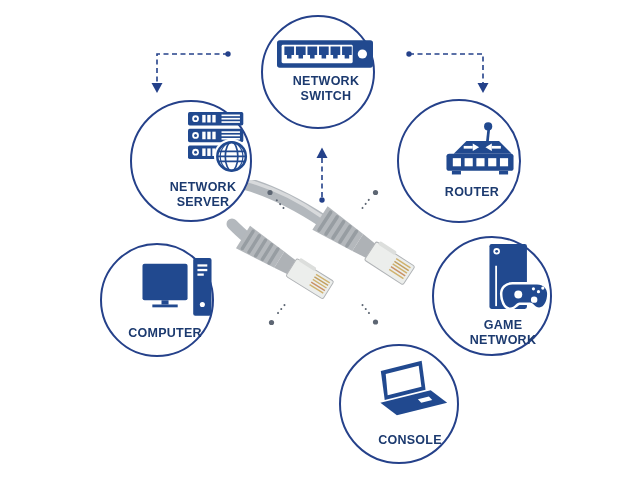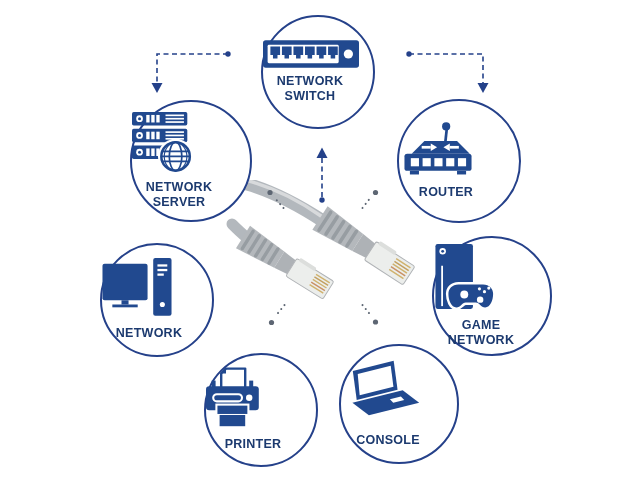--- a/index.html
+++ b/index.html
@@ -1,20 +1,20 @@
 <!DOCTYPE html>
 <html><head>
 <meta charset="utf-8">
 <style>
   html,body{margin:0;padding:0;background:#fff;}
   .canvas{position:relative;width:640px;height:480px;background:#ffffff;overflow:hidden;
           font-family:"Liberation Sans",sans-serif;}
   .layer{position:absolute;left:0;top:0;pointer-events:none;}
   .node{position:absolute;box-sizing:border-box;border:2px solid #25418a;border-radius:50%;
-        background:#ffffff;display:flex;flex-direction:column;align-items:flex-start;
+        background:#ffffff;display:flex;flex-direction:column;align-items:flex-end;
         justify-content:center;gap:6px;text-align:center;z-index:2;}
   .node .icon{display:block;line-height:0;}
   .node .label{font-weight:bold;color:#1c3a6f;font-size:12.5px;line-height:1.22;
                letter-spacing:.02em;width:94px;}
 </style>
 </head>
 <body>
 
 <div class="canvas">
 
@@ -207,21 +207,21 @@
           <rect x="72" y="0" width="26" height="82" rx="3"></rect>
         </g>
         <g fill="#fff">
           <rect x="78" y="9" width="14" height="3.2"></rect>
           <rect x="78" y="15.5" width="14" height="3.2"></rect>
           <rect x="78" y="22" width="9" height="3.2"></rect>
           <circle cx="85" cy="66" r="3.6"></circle>
         </g>
       </svg>
     </span>
-    <div class="label">NETWORK</div>
+    <div class="label">COMPUTER</div>
   </div>
 
   <div class="node" style="left:432px;top:236px;width:120px;height:120px;">
     <span class="icon">
       <svg width="62" height="68" viewBox="0 0 86 94">
         <rect x="2" y="0" width="52" height="90" rx="3" fill="#21498f"></rect>
         <circle cx="12" cy="10" r="4.5" fill="#fff"></circle>
         <circle cx="12" cy="10" r="2" fill="#21498f"></circle>
         <rect x="10" y="30" width="2.5" height="56" fill="#fff"></rect>
         <path d="M 34,56 h 34 c 9,0 14,6 14,13 c 0,9 -4,19 -11,19 c -6,0 -8,-7 -13,-7 h -14 c -5,0 -7,7 -13,7 c -7,0 -11,-10 -11,-19 c 0,-7 5,-13 14,-13 z" fill="none" stroke="#fff" stroke-width="7" stroke-linejoin="round"></path>
@@ -231,36 +231,20 @@
           <circle cx="64" cy="77" r="4.5"></circle>
           <circle cx="63" cy="62" r="2.2"></circle>
           <circle cx="70" cy="66" r="2.2"></circle>
           <circle cx="76" cy="61" r="2.2"></circle>
         </g>
       </svg>
     </span>
     <div class="label">GAME NETWORK</div>
   </div>
 
-  <div class="node" style="left:204px;top:353px;width:114px;height:114px;">
-    <span class="icon">
-      <svg width="56" height="64" viewBox="0 0 70 80">
-        <path d="M25,2 H49 V28 H19 V8 Z" fill="#fff" stroke="#21498f" stroke-width="3" stroke-linejoin="round"></path>
-        <polygon points="19,8 25,2 25,8" fill="#21498f"></polygon>
-        <rect x="7" y="17" width="5" height="9" fill="#21498f"></rect>
-        <rect x="54" y="17" width="5" height="9" fill="#21498f"></rect>
-        <rect x="0" y="24" width="66" height="30" rx="4" fill="#21498f"></rect>
-        <rect x="9" y="34" width="36" height="9" rx="4.5" fill="none" stroke="#fff" stroke-width="2.6"></rect>
-        <circle cx="54" cy="38.5" r="4" fill="#fff"></circle>
-        <rect x="13" y="47" width="40" height="13" fill="#21498f" stroke="#fff" stroke-width="2.6"></rect>
-        <rect x="17" y="60" width="32" height="14" fill="#21498f"></rect>
-      </svg>
-    </span>
-    <div class="label">PRINTER</div>
-  </div>
 
   <div class="node" style="left:339px;top:344px;width:120px;height:120px;">
     <span class="icon">
       <svg width="88" height="68" viewBox="0 0 104 84">
         <g transform="rotate(-14 52 42)">
           <polygon points="20,6 72,6 68,42 16,42" fill="#21498f"></polygon>
           <polygon points="25,11 67,11 64,37 21,37" fill="#fff"></polygon>
           <polygon points="10,44 74,44 90,64 26,64" fill="#21498f"></polygon>
           <polygon points="56,51 70,51 73,56 59,56" fill="#fff"></polygon>
         </g>

